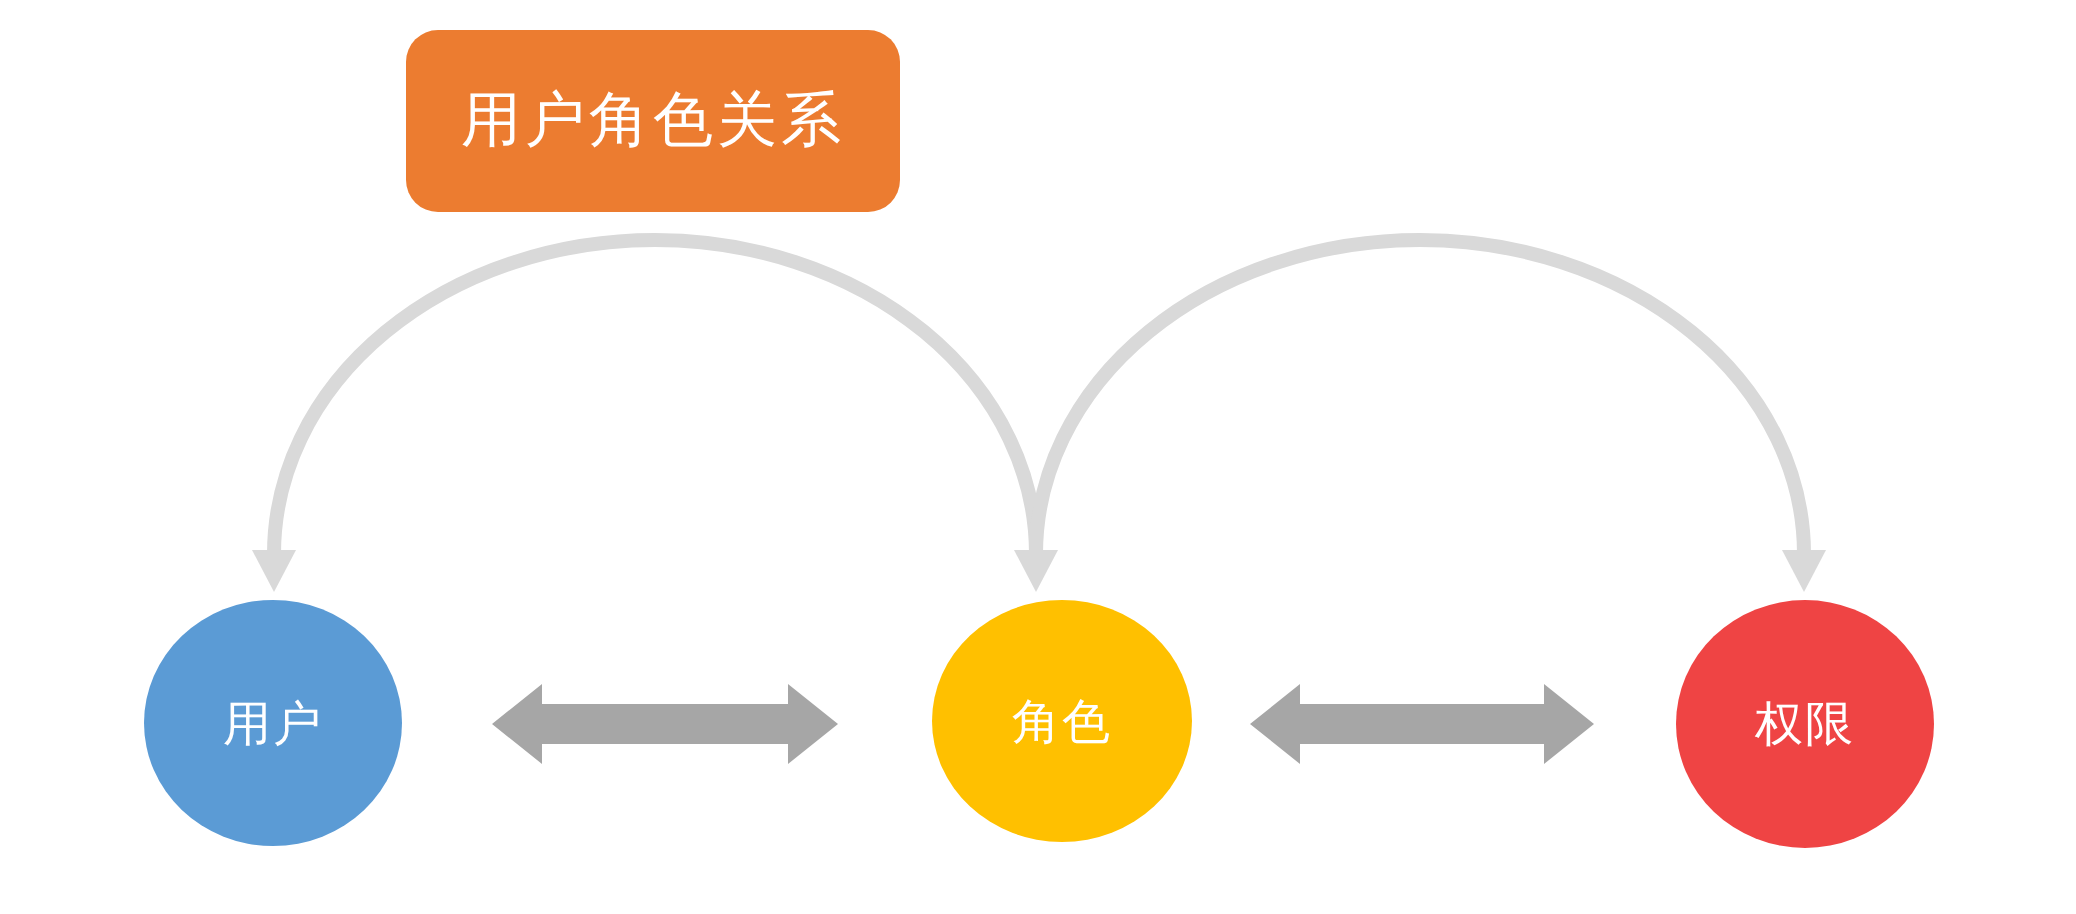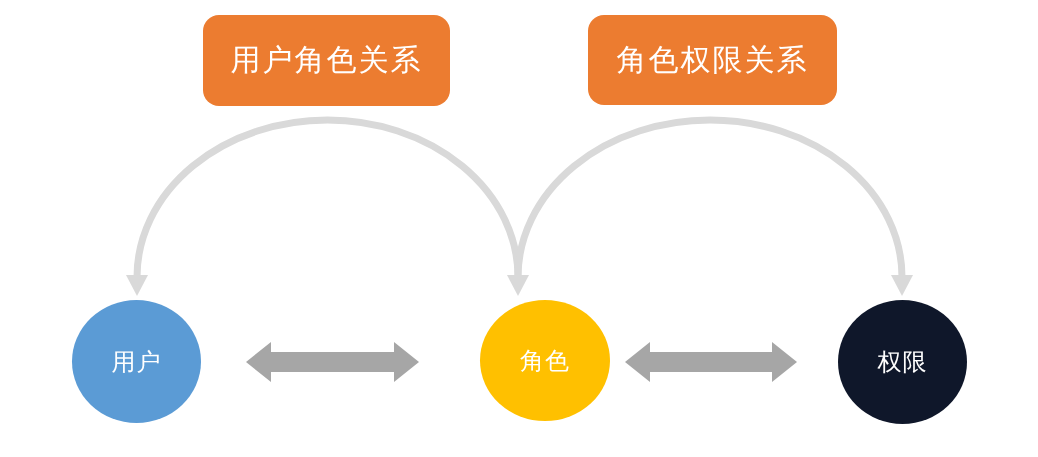--- a/index.html
+++ b/index.html
@@ -43,21 +43,21 @@
     white-space: nowrap;
   }
   .node {
     position: absolute;
     border-radius: 50%;
     display: flex;
     align-items: center;
     justify-content: center;
   }
   .node-user       { left: 72px;  top: 300px; width: 129px; height: 123px; }
-  .node-role       { left: 480px; top: 300px; width: 130px; height: 121px; }
+  .node-role       { left: 466px; top: 300px; width: 130px; height: 121px; }
   .node-permission { left: 838px; top: 300px; width: 129px; height: 124px; }
   .node-text {
     font-size: 24px;
     letter-spacing: 1px;
     white-space: nowrap;
   }
 </style>
 </head>
 <body>
 
@@ -75,29 +75,26 @@
 
     <polygon points="246,362 271,342 271,352 394,352 394,342 419,362 394,382 394,372 271,372 271,382" fill="#A6A6A6"></polygon>
 
     <polygon points="625,362 650,342 650,352 772,352 772,342 797,362 772,382 772,372 650,372 650,382" fill="#A6A6A6"></polygon>
   </svg>
 
   <div class="callout callout-1" style="background-color: rgb(236, 124, 48);">
     <span class="callout-text" style="color: rgb(255, 255, 255);">用户角色关系</span>
   </div>
 
-  <div class="callout callout-2" style="background-color: rgb(236, 124, 48);">
-    <span class="callout-text" style="color: rgb(255, 255, 255);">角色权限关系</span>
-  </div>
 
   <div class="node node-user" style="background-color: rgb(91, 155, 213);">
     <span class="node-text" style="color: rgb(255, 255, 255);">用户</span>
   </div>
 
   <div class="node node-role" style="background-color: rgb(255, 192, 0);">
     <span class="node-text" style="color: rgb(255, 255, 255);">角色</span>
   </div>
 
-  <div class="node node-permission" style="background-color: #0f172a;">
+  <div class="node node-permission" style="background-color: #ef4444;">
     <span class="node-text" style="color: rgb(255, 255, 255);">权限</span>
   </div>
 
 </div>
 
 </body></html>

